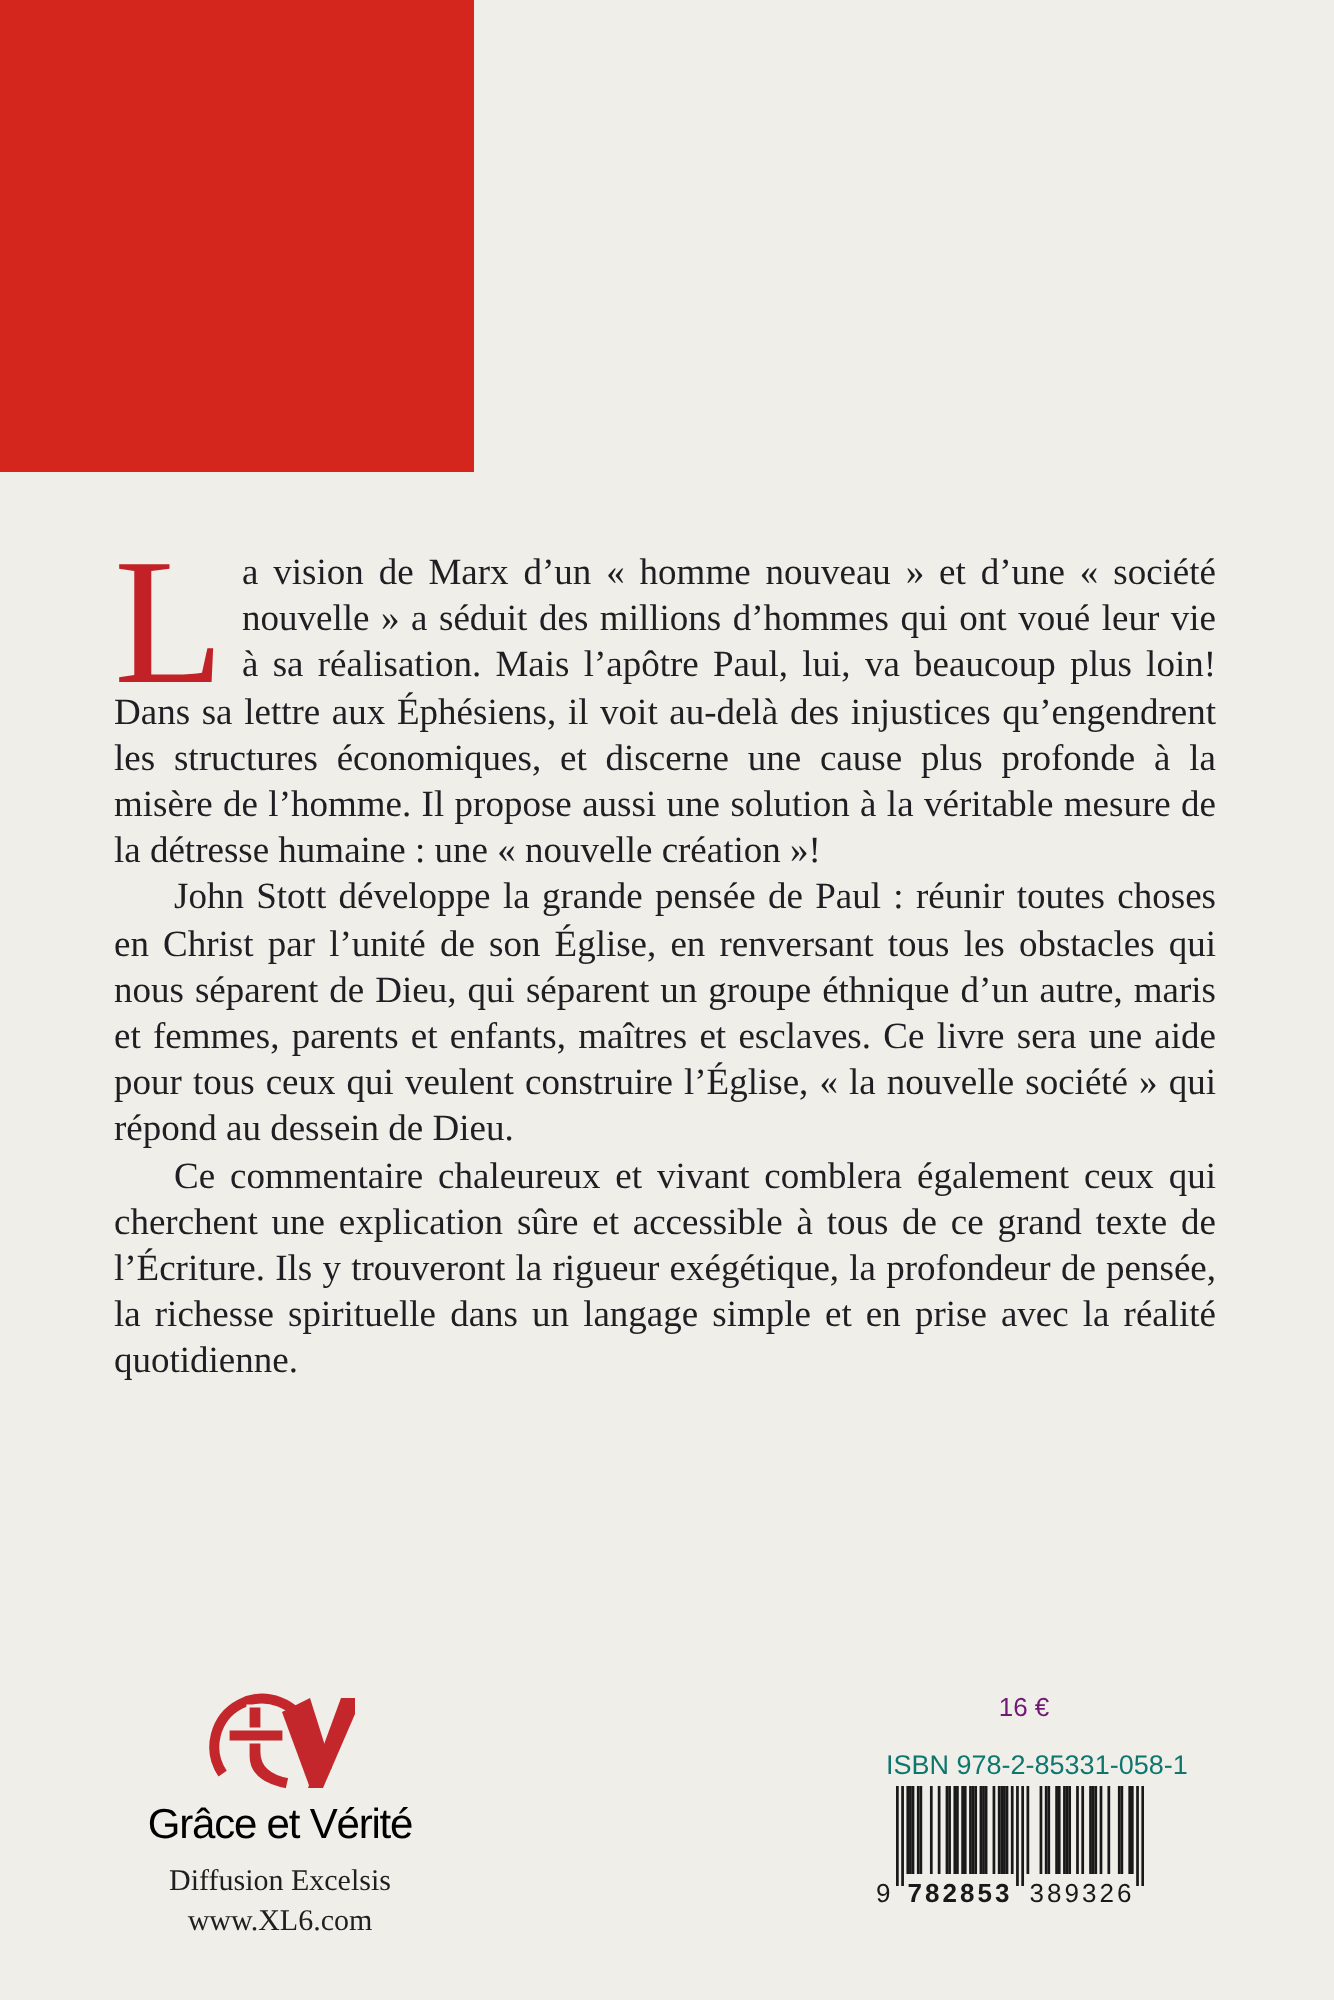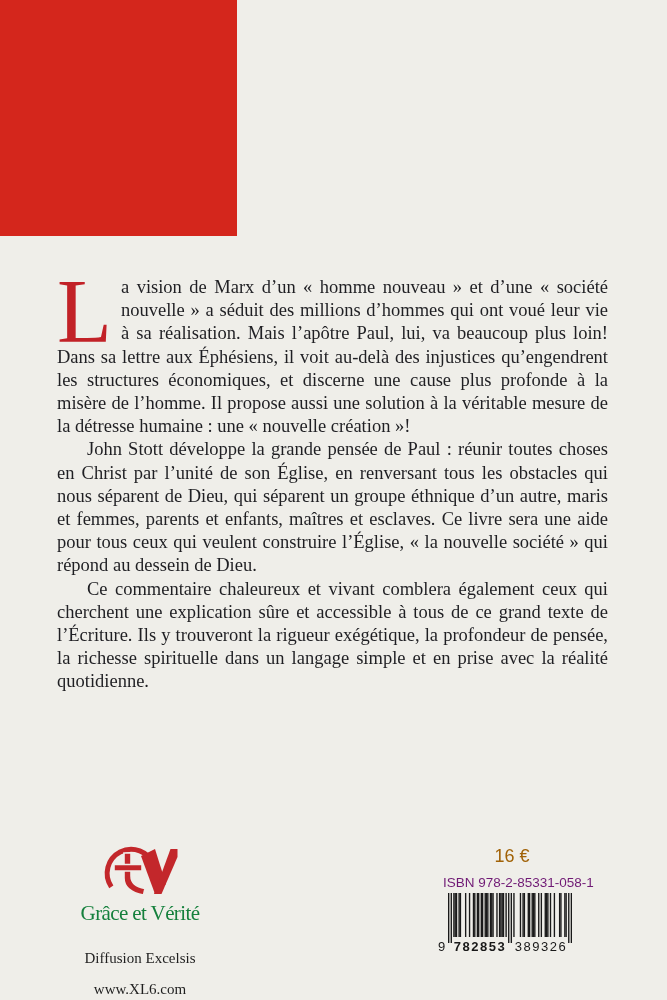--- a/index.html
+++ b/index.html
@@ -36,40 +36,40 @@
     color:var(--accent-red);
     font-family:"Liberation Serif","DejaVu Serif",serif;
   }
 
   .publisher{
     position:absolute;left:60px;top:844px;width:160px;text-align:center;
   }
   .logo-svg{display:block;margin:0 auto;width:76px;height:56px;}
   .pub-name{
     margin-top:1px;
-    font-family:Liberation Serif, serif;
-    font-size:21px;letter-spacing:-0.6px;color:#15803d;
+    font-family:Liberation Sans, sans-serif;
+    font-size:21px;letter-spacing:-0.6px;color:#000000;
   }
   .pub-dist,.pub-web{
     font-family:"Liberation Serif","DejaVu Serif",serif;
     font-size:15px;color:#1f1f1f;
   }
-  .pub-dist{margin-top:24px;text-align:center;}
-  .pub-web{margin-top:14px;}
+  .pub-dist{margin-top:8px;text-align:center;}
+  .pub-web{margin-top:3px;}
 
   .price{
     position:absolute;left:462px;top:846px;width:100px;text-align:center;
     font-family:"Liberation Sans","DejaVu Sans",sans-serif;
-    font-size:18px;color:#a16207;
+    font-size:13px;color:#701a75;
   }
 
   .isbn-block{position:absolute;left:443px;top:875px;}
   .isbn-line{
     font-family:"Liberation Sans","DejaVu Sans",sans-serif;
-    font-size:13.5px;color:#701a75;margin:0 0 3px 0;white-space:nowrap;
+    font-size:13.5px;color:#0f766e;margin:0 0 3px 0;white-space:nowrap;
   }
   .barcode{position:relative;margin-left:5px;width:124px;height:64px;}
   .barcode svg{position:absolute;left:0;top:0;}
   .bc-digit{
     position:absolute;top:46px;
     font-family:"Liberation Sans","DejaVu Sans",sans-serif;
     font-size:13px;color:var(--ink);
   }
   .bc-first{left:-10px;}
   .bc-g1{left:4px;width:56px;text-align:center;letter-spacing:1.5px;font-weight:bold;}

